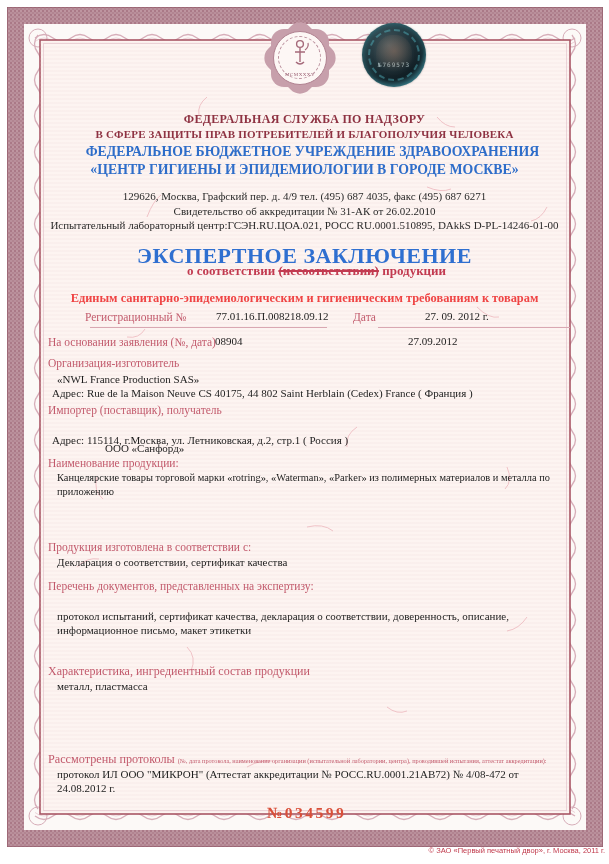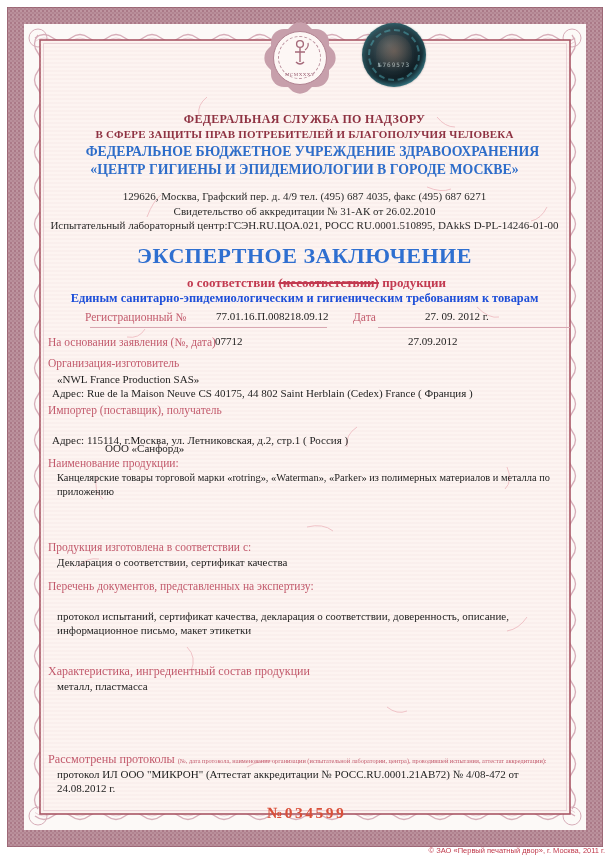--- a/index.html
+++ b/index.html
@@ -36,23 +36,23 @@
   
   .c{position:absolute;left:42px;right:42px;text-align:center;}
   .hdr1{top:112px;font-size:12px;font-weight:bold;color:#8e3242;letter-spacing:.3px;}
   .hdr2{top:128px;font-size:11px;font-weight:bold;color:#8e3242;letter-spacing:.2px;}
   .hdr3{top:144px;font-size:13.8px;font-weight:bold;color:#2e6dc9;padding-left:16px;}
   .hdr4{top:162px;font-size:13.8px;font-weight:bold;color:#2e6dc9;}
   .addr1{top:190px;font-size:11px;color:#2a2a2a;}
   .addr2{top:205px;font-size:11px;color:#2a2a2a;}
   .addr3{top:219px;font-size:11px;color:#2a2a2a;}
   .title{top:243px;font-size:22px;font-weight:bold;color:#2f6fd0;letter-spacing:.5px;}
-  .subtitle{top:275px;font-size:13px;font-weight:bold;color:#c23a50;padding-left:24px;}
+  .subtitle{top:263px;font-size:13px;font-weight:bold;color:#c23a50;padding-left:24px;}
   .subtitle .struck{text-decoration:line-through;text-decoration-thickness:2px;}
-  .subtitle2{top:291px;font-size:12.4px;font-weight:bold;color:#1d4ed8;}
+  .subtitle2{top:291px;font-size:12.4px;font-weight:bold;color:#ef4444;}
   .lab{position:absolute;font-size:11.5px;color:#c25a6c;}
   .val{position:absolute;font-size:11px;color:#1d1d1d;}
   .bold{font-weight:normal;}
   .uline{position:absolute;height:1px;background:#d9a8b2;}
   .sec-label{position:absolute;left:48px;right:40px;font-size:11.5px;color:#c25a6c;}
   .sec-val{position:absolute;left:57px;right:42px;font-size:11px;color:#1d1d1d;line-height:14px;}
   .small-print{font-size:6.3px;color:#c25a6c;}
   .serial{position:absolute;left:4px;right:0;top:804px;text-align:center;
     font-size:15.5px;color:#d9503a;letter-spacing:2.5px;font-weight:bold;}
   .footer{position:absolute;right:4px;top:846px;font-family:"Liberation Sans",sans-serif;
@@ -148,21 +148,21 @@
   <div class="c subtitle2">Единым санитарно-эпидемиологическим и гигиеническим требованиям к товарам</div>
 
   <div class="lab" style="left:85px;top:311px;">Регистрационный №</div>
   <div class="val bold" style="left:216px;top:310px;">77.01.16.П.008218.09.12</div>
   <div class="uline" style="left:90px;top:327px;width:237px;"></div>
   <div class="lab" style="left:353px;top:311px;">Дата</div>
   <div class="val bold" style="left:425px;top:310px;">27. 09. 2012 г.</div>
   <div class="uline" style="left:378px;top:327px;width:192px;"></div>
 
   <div class="lab" style="left:48px;top:336px;">На основании заявления (№, дата)</div>
-  <div class="val bold" style="left:215px;top:335px;">07712</div>
+  <div class="val bold" style="left:215px;top:335px;">08904</div>
   <div class="val bold" style="left:408px;top:335px;">27.09.2012</div>
 
   <div class="sec-label" style="top:357px;">Организация-изготовитель</div>
   <div class="sec-val" style="top:372px;">«NWL France Production SAS»</div>
   <div class="sec-val" style="top:386px;left:52px;">Адрес: Rue de la Maison Neuve CS 40175, 44 802 Saint Herblain (Cedex) France ( Франция )</div>
 
   <div class="sec-label" style="top:404px;">Импортер (поставщик), получатель</div>
   <div class="sec-val" style="top:441px;margin-left:48px;">ООО «Санфорд»</div>
   <div class="sec-val" style="top:433px;left:52px;">Адрес: 115114, г.Москва, ул. Летниковская, д.2, стр.1 ( Россия )</div>
 

